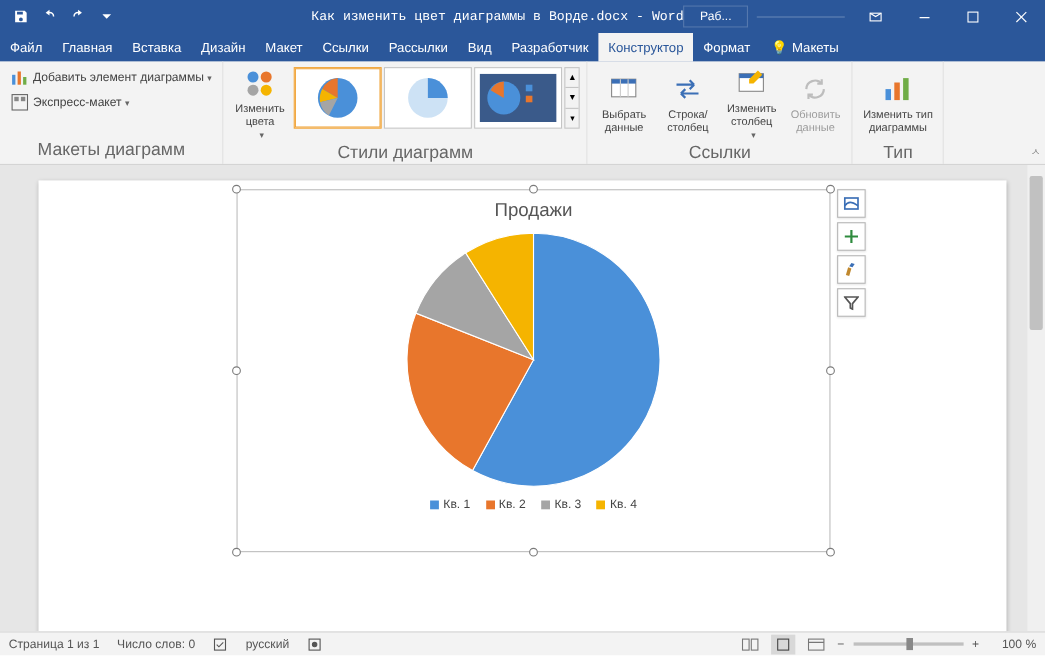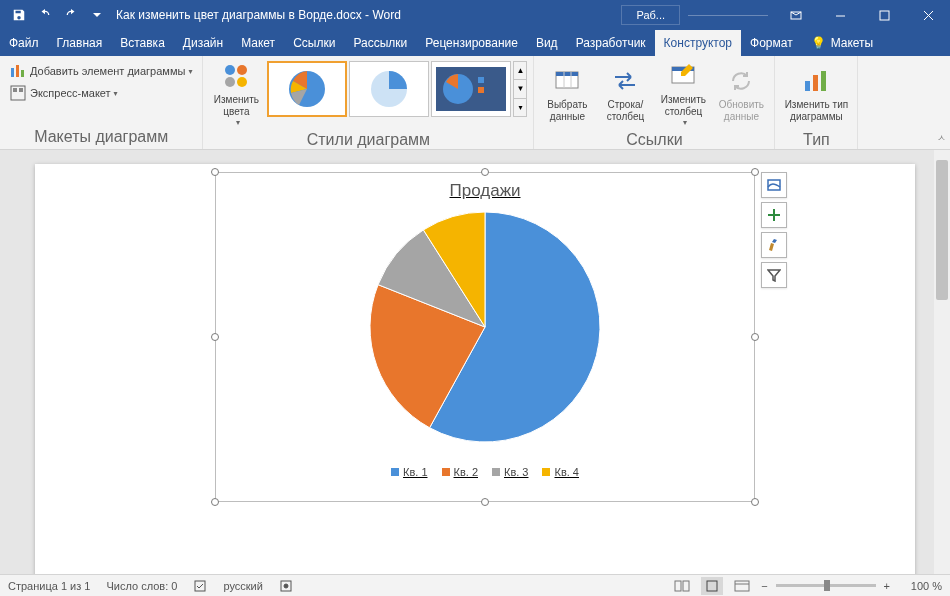--- a/index.html
+++ b/index.html
@@ -3,21 +3,21 @@
 <meta charset="utf-8">
 <style>
 * { margin: 0; padding: 0; box-sizing: border-box; font-family: "Segoe UI", Tahoma, sans-serif; }
 body { width: 950px; height: 596px; background: #fff; overflow: hidden; position: relative; }
 
 
 .titlebar { height: 30px; background: #2b579a; display: flex; align-items: center; color: #fff; font-size: 12px; }
 .qat { display: flex; align-items: center; height: 100%; padding: 0 6px; }
 .qat-btn { width: 26px; height: 30px; display: flex; align-items: center; justify-content: center; cursor: pointer; }
 .qat-btn svg { fill: #fff; }
-.title-center { flex: 1; text-align: left; white-space: nowrap; overflow: hidden; }
+.title-center { flex: 1; text-align: right; white-space: nowrap; overflow: hidden; font-family: Liberation Mono, monospace; }
 .title-right { display: flex; align-items: center; text-align: center; }
 .ctx-tab { background: #2b579a; padding: 3px 14px; font-size: 11px; border: 1px solid rgba(255,255,255,0.2); margin-right: 2px; }
 .win-btn { width: 44px; height: 30px; display: flex; align-items: center; justify-content: center; cursor: pointer; }
 
 
 .tabs { height: 26px; background: #2b579a; display: flex; align-items: stretch; color: #fff; font-size: 12px; }
 .tab { padding: 0 9px; display: flex; align-items: center; cursor: pointer; }
 .tab.active { background: #f3f3f3; color: #2b579a; }
 .tab.tell { flex: 1; display: flex; align-items: center; padding-left: 10px; }
 .tell-icon { margin-right: 4px; }
@@ -41,28 +41,28 @@
 .gal-nav > div:last-child { border-bottom: none; }
 .collapse { position: absolute; right: 4px; bottom: 4px; font-size: 9px; color: #777; cursor: pointer; }
 
 
 .docarea { position: absolute; top: 150px; left: 0; right: 0; bottom: 22px; background: #e6e6e6; display: flex; justify-content: center; overflow: hidden; }
 .page { width: 880px; background: #fff; margin-top: 14px; box-shadow: 0 1px 4px rgba(0,0,0,0.25); position: relative; height: 500px; }
 .scroll-v { position: absolute; right: 0; top: 150px; bottom: 22px; width: 16px; background: #f0f0f0; }
 .scroll-thumb { position: absolute; left: 2px; right: 2px; top: 10px; height: 140px; background: #c1c1c1; border-radius: 2px; cursor: pointer; }
 
 
-.chart-wrap { position: absolute; left: 180px; top: 8px; width: 540px; height: 330px; border: 1px solid #bdbdbd; text-decoration: underline; }
+.chart-wrap { position: absolute; left: 180px; top: 8px; width: 540px; height: 330px; border: 1px solid #bdbdbd; }
 .handle { position: absolute; width: 8px; height: 8px; background: #fff; border: 1px solid #7a7a7a; border-radius: 50%; }
 .handle.tl { left: -5px; top: -5px; } .handle.tm { left: 50%; top: -5px; margin-left: -4px; } .handle.tr { right: -5px; top: -5px; }
 .handle.ml { left: -5px; top: 50%; margin-top: -4px; } .handle.mr { right: -5px; top: 50%; margin-top: -4px; }
 .handle.bl { left: -5px; bottom: -5px; } .handle.bm { left: 50%; bottom: -5px; margin-left: -4px; } .handle.br { right: -5px; bottom: -5px; }
 .chart-title { text-align: center; font-size: 17px; color: #555; padding-top: 8px; }
 .pie-box { display: flex; justify-content: center; margin-top: 6px; }
-.legend { display: flex; justify-content: center; gap: 14px; font-size: 11px; color: #444; margin-top: 19px; }
+.legend { display: flex; justify-content: center; gap: 14px; font-size: 11px; color: #444; margin-top: 6px; }
 .leg-item { display: flex; align-items: center; gap: 4px; }
 .leg-sw { width: 8px; height: 8px; }
 
 
 .float-tools { position: absolute; left: 726px; top: 8px; display: flex; flex-direction: column; gap: 4px; }
 .ft-btn { width: 26px; height: 26px; border: 1px solid #b5b5b5; background: #fff; display: flex; align-items: center; justify-content: center; cursor: pointer; box-shadow: 0 1px 2px rgba(0,0,0,0.1); }
 
 
 .status { position: absolute; bottom: 0; left: 0; right: 0; height: 22px; background: #f3f3f3; border-top: 1px solid #d4d4d4; display: flex; align-items: center; font-size: 11px; color: #555; padding: 0 8px; }
 .st-item { margin-right: 16px; display: flex; align-items: center; gap: 4px; }
@@ -128,21 +128,20 @@
 </div>
 
 <div class="tabs">
   <div class="tab">Файл</div>
   <div class="tab">Главная</div>
   <div class="tab">Вставка</div>
   <div class="tab">Дизайн</div>
   <div class="tab">Макет</div>
   <div class="tab">Ссылки</div>
   <div class="tab">Рассылки</div>
-  <div class="tab">Рецензирование</div>
   <div class="tab">Вид</div>
   <div class="tab">Разработчик</div>
   <div class="tab active">Конструктор</div>
   <div class="tab">Формат</div>
   <div class="tab tell">
     <span class="tell-icon">💡</span>
     <span>Макеты</span>
   </div>
 </div>
 

